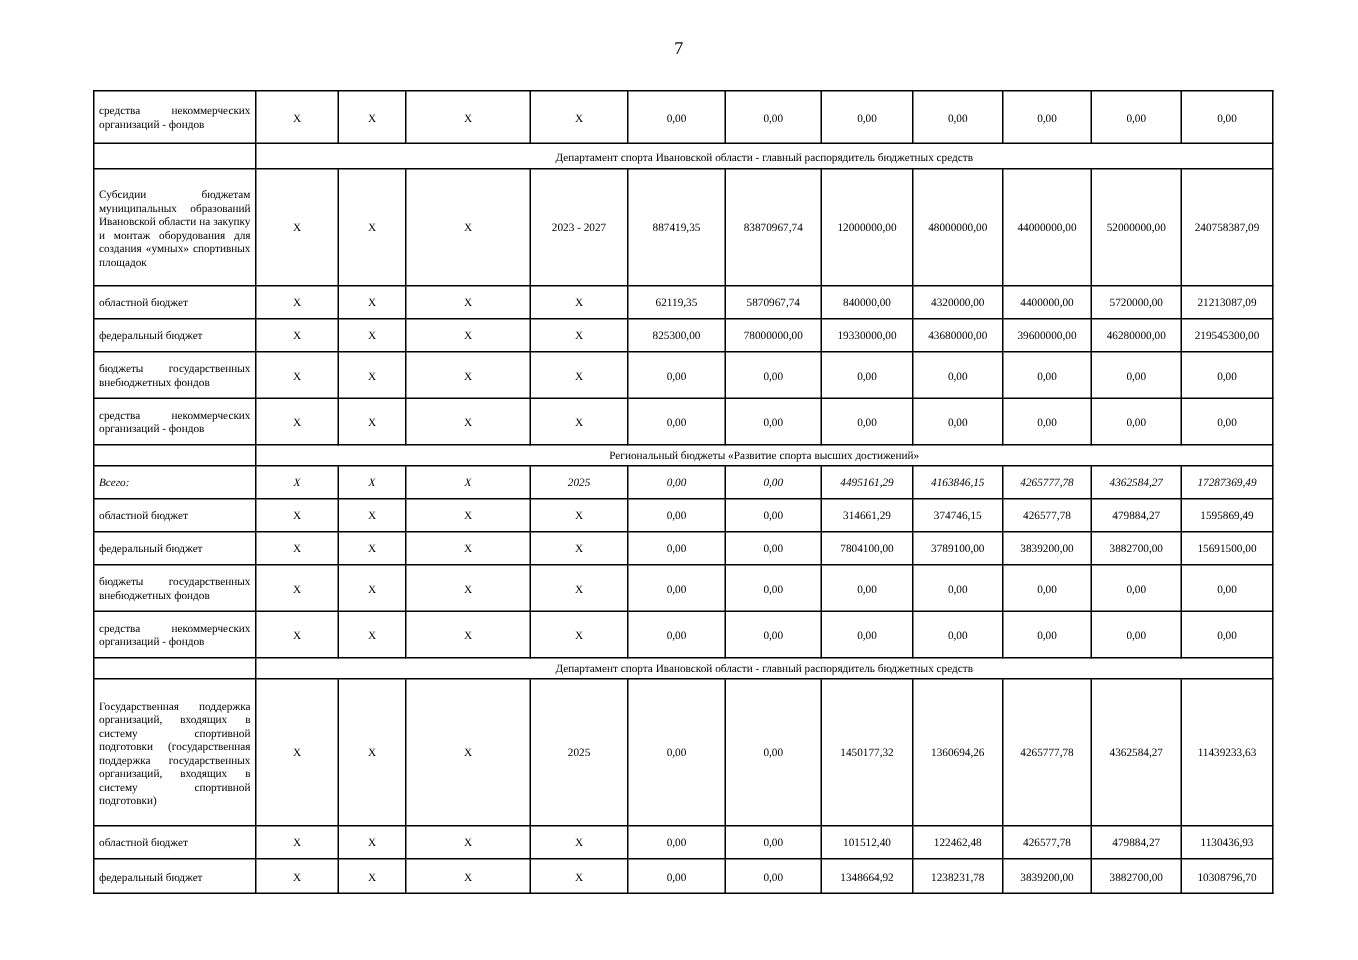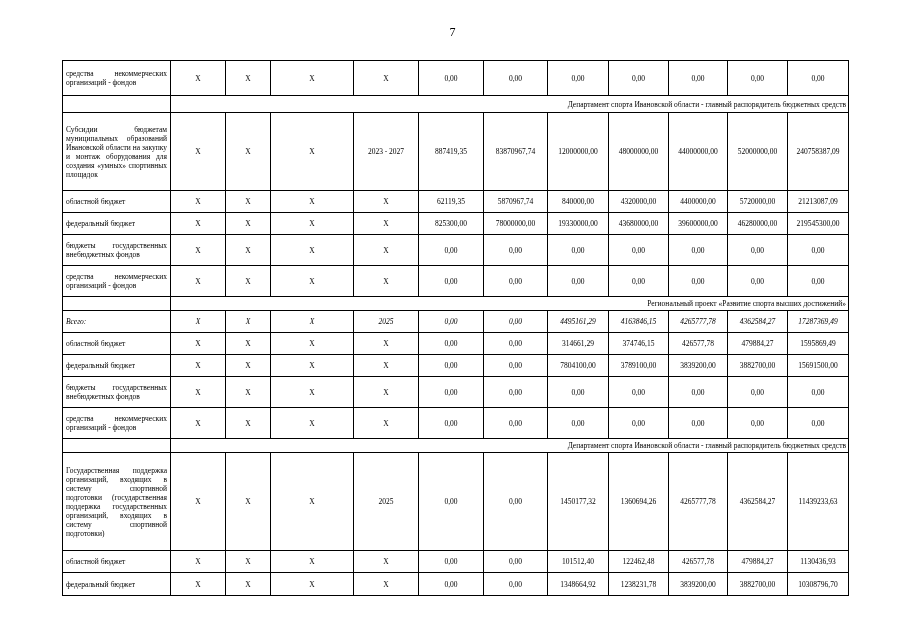--- a/index.html
+++ b/index.html
@@ -37,21 +37,21 @@
   }
   td.label-cell {
     text-align: justify;
     padding: 6px 3px;
   }
   td.value-cell {
     text-align: center;
     padding: 1px 2px;
   }
   td.section-cell {
-    text-align: right;
+    text-align: center;
     padding: 1px 2px;
   }
 </style>
 </head>
 <body>
 
 <div class="page">
   <div class="page-number">7</div>
 
   <table class="budget-table">
@@ -153,21 +153,21 @@
           <td class="value-cell">0,00</td>
           <td class="value-cell">0,00</td>
           <td class="value-cell">0,00</td>
           <td class="value-cell">0,00</td>
           <td class="value-cell">0,00</td>
           <td class="value-cell">0,00</td>
           <td class="value-cell">0,00</td>
         </tr>
         <tr style="height: 14px;">
           <td class="label-cell"></td>
-          <td class="section-cell" colspan="11">Региональный проект «Развитие спорта высших достижений»</td>
+          <td class="section-cell" colspan="11">Региональный бюджеты «Развитие спорта высших достижений»</td>
         </tr>
         <tr style="height: 17px; font-style: italic;">
           <td class="label-cell">Всего:</td>
           <td class="value-cell">X</td>
           <td class="value-cell">X</td>
           <td class="value-cell">X</td>
           <td class="value-cell">2025</td>
           <td class="value-cell">0,00</td>
           <td class="value-cell">0,00</td>
           <td class="value-cell">4495161,29</td>

